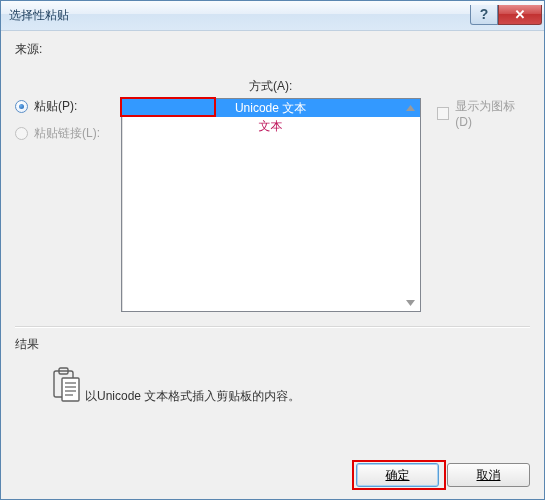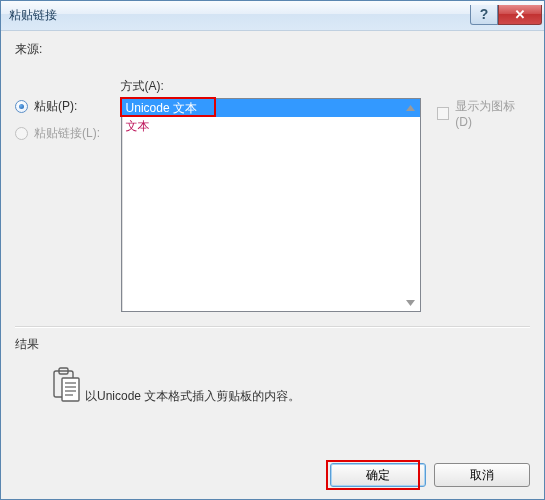--- a/index.html
+++ b/index.html
@@ -13,50 +13,50 @@
   .tb-close { width: 44px; background: linear-gradient(to bottom, #e68a8a 0%, #d05050 45%, #c13030 46%, #cf4a4a 100%); border-color: #8a3a3a; border-radius: 0 0 3px 0; color: #fff; font-size: 13px; font-weight: bold; margin-right: 2px; }
   .body { flex: 1; padding: 10px 14px 14px 14px; display: flex; flex-direction: column; color: #333; }
   .source-label { margin-bottom: 20px; }
   .middle { display: flex; gap: 4px; }
   .left-col { width: 104px; padding-top: 20px; }
   .radio-row { display: flex; align-items: center; gap: 6px; margin-bottom: 10px; color: #333; }
   .radio-row.disabled { color: #a0a0a0; }
   .radio { width: 13px; height: 13px; border: 1px solid #5b8fc7; border-radius: 50%; background: radial-gradient(circle at 40% 35%, #fff, #e4eefb); display: inline-flex; align-items: center; justify-content: center; }
   .radio.disabled { border-color: #c0c0c0; background: #f5f5f5; }
   .radio .dot { width: 5px; height: 5px; border-radius: 50%; background: radial-gradient(circle at 35% 35%, #6faeee, #1a63b0); }
-  .center-col { display: flex; flex-direction: column; }
+  .center-col { display: flex; flex-direction: column; text-align: center; }
   .method-label { margin-bottom: 3px; }
   .listbox { width: 300px; height: 214px; border: 1px solid #828790; background: #fff; position: relative; box-shadow: inset 1px 1px 0 #e0e0e0; }
   .list-item { padding: 1px 4px; line-height: 16px; color: #be185d; }
   .list-item.selected { background: #3399ff; color: #fff; }
   .red-box { position: absolute; border: 2px solid #e00000; pointer-events: none; }
   .red-box.sel { left: -2px; top: -2px; width: 96px; height: 20px; }
   .scroll-arrow { position: absolute; right: 3px; width: 13px; height: 13px; color: #9a9a9a; display: flex; align-items: center; justify-content: center; }
   .scroll-arrow.up { top: 2px; }
   .scroll-arrow.down { bottom: 2px; }
   .right-col { padding-top: 20px; padding-left: 12px; }
   .checkbox-row { display: flex; align-items: center; gap: 6px; color: #a0a0a0; }
   .checkbox { width: 13px; height: 13px; border: 1px solid #bfbfbf; background: #f5f5f5; }
   .divider { border: none; border-top: 1px solid #d8d8d8; border-bottom: 1px solid #fff; margin: 14px 0 8px 0; }
   .result-label { margin-bottom: 4px; }
   .result-row { display: flex; align-items: flex-end; padding-left: 36px; }
   .paste-icon { width: 32px; height: 38px; margin-top: 10px; flex-shrink: 0; }
   .desc { padding-top: 2px; padding-left: 2px; }
   .button-row { display: flex; justify-content: flex-end; gap: 8px; padding: 0 14px 12px 0; }
-  .btn { width: 96px; height: 24px; border: 1px solid #8a8a8a; background: linear-gradient(to bottom, #fdfdfd, #e6e6e6); display: flex; align-items: center; justify-content: center; border-radius: 3px; }
+  .btn { width: 83px; height: 24px; border: 1px solid #8a8a8a; background: linear-gradient(to bottom, #fdfdfd, #e6e6e6); display: flex; align-items: center; justify-content: center; border-radius: 3px; text-decoration: underline; }
   .btn.default { border-color: #5a9ed6; box-shadow: 0 0 0 1px #a8d3f3 inset; }
   .red-box.ok { position: absolute; width: 94px; height: 30px; }
 </style>
 </head>
 <body>
 
 <div class="window">
 
   <div class="titlebar">
-    <span class="titlebar-title">粘贴链接</span>
+    <span class="titlebar-title">选择性粘贴</span>
     <div class="titlebar-buttons">
       <div class="tb-btn tb-help">?</div>
       <div class="tb-btn tb-close">✕</div>
     </div>
   </div>
 
   <div class="body">
     <div class="source-label">来源:</div>
 
     <div class="middle">

